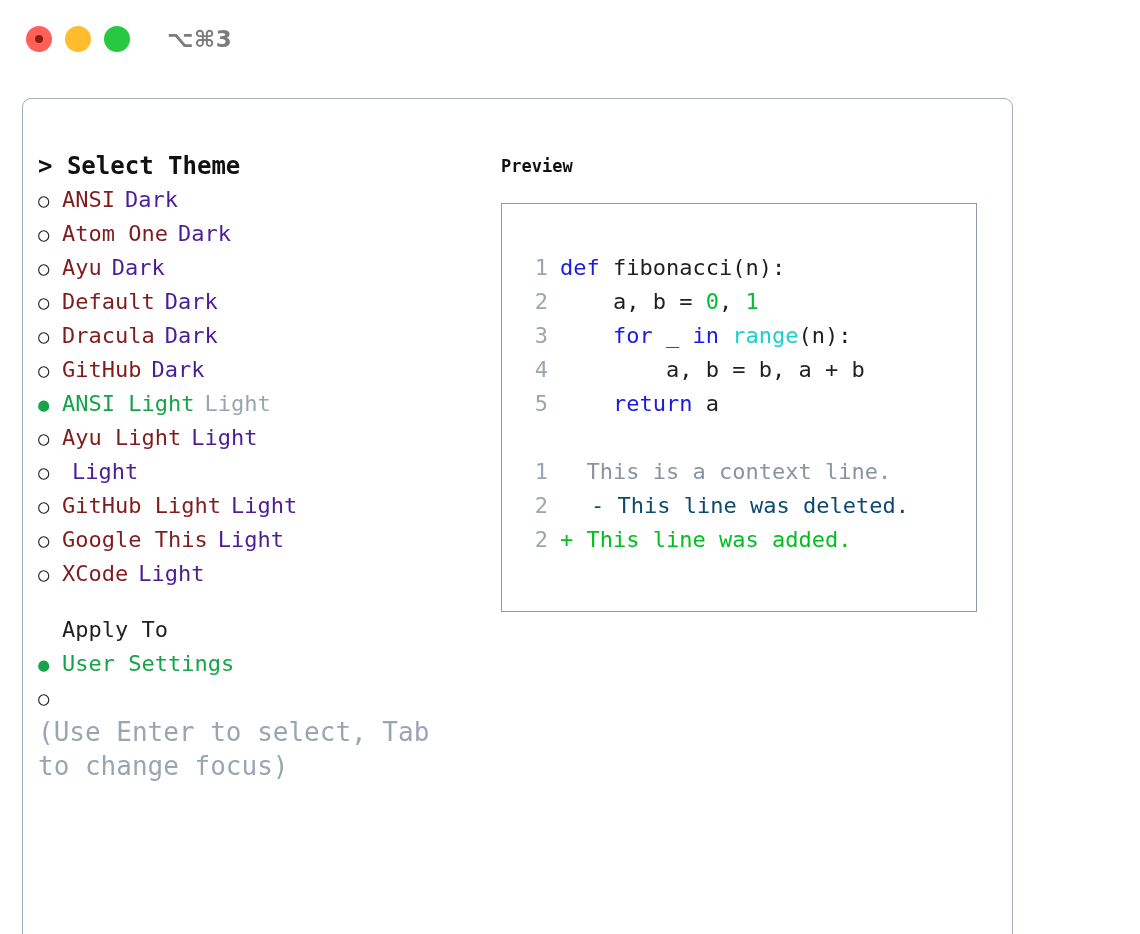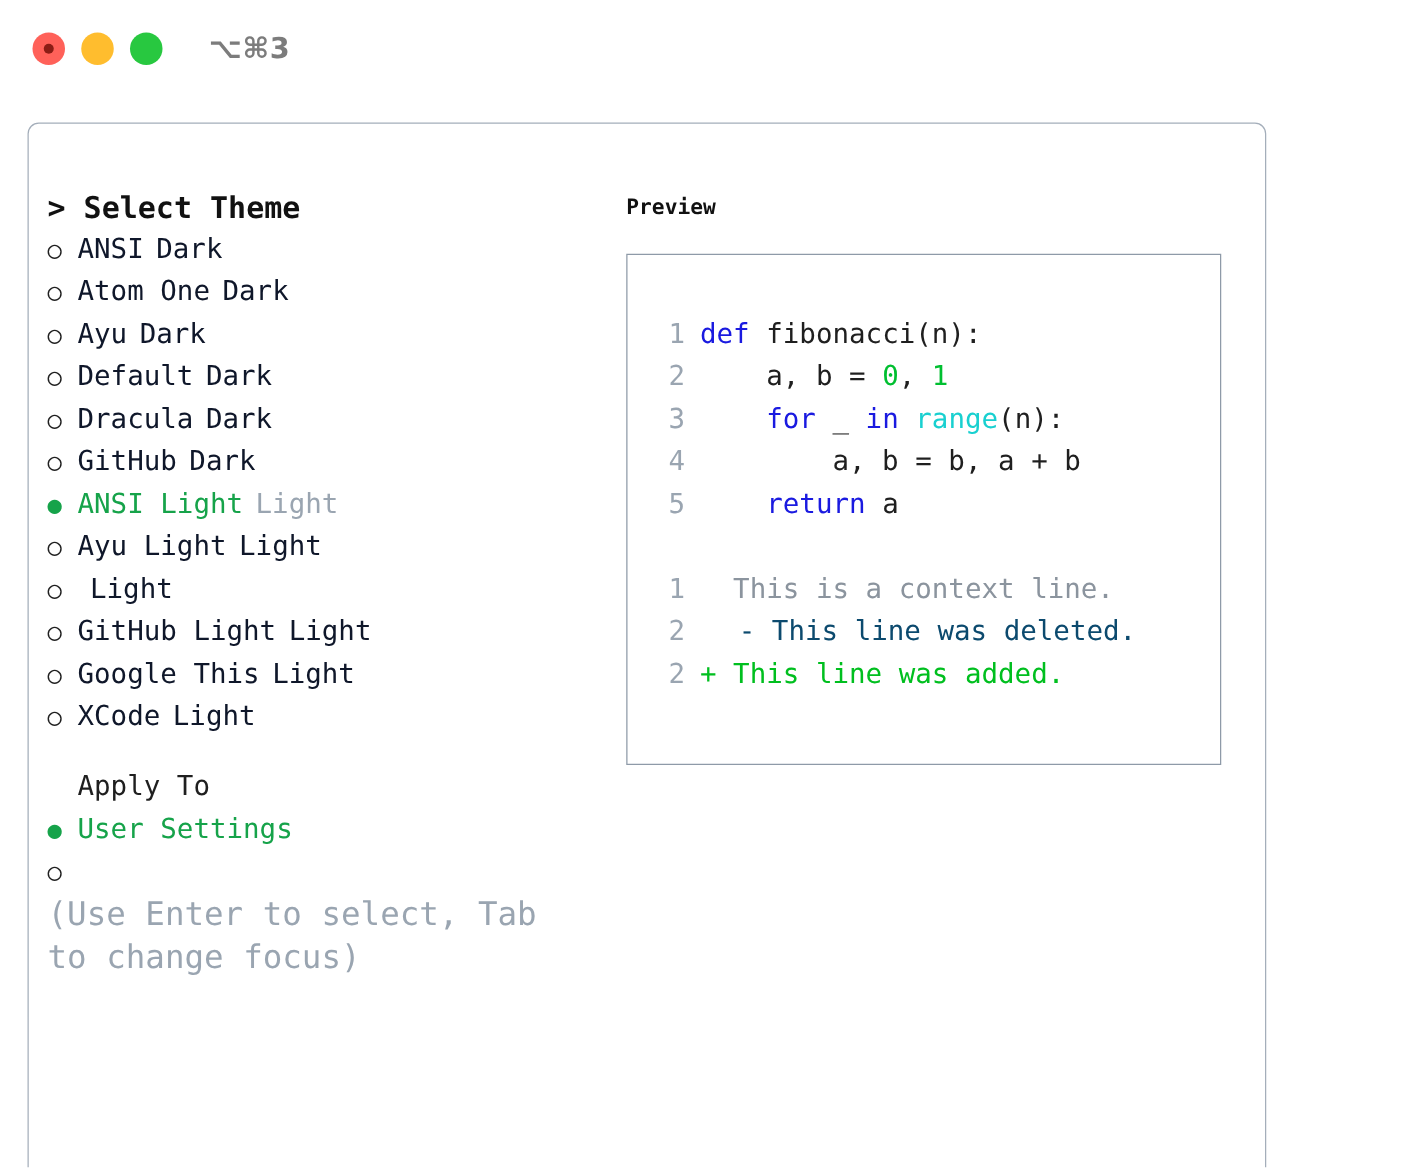--- a/index.html
+++ b/index.html
@@ -120,22 +120,22 @@
     white-space: pre;
   }
   .bullet {
     width: 24px;
     flex: 0 0 24px;
     color: #1f1f1f;
     font-size: 19px;
     text-align: left;
   }
   .bullet.sel { color: #16a34a; }
-  .row .name  { color: #0f172a; }
-  .row .tag   { color: #0f172a; margin-left: 10px; }
+  .row .name  { color: #7f1d1d; }
+  .row .tag   { color: #4c1d95; margin-left: 10px; }
   .row.selected .name { color: #16a34a; }
   .row.selected .tag  { color: #9aa5b1; }
 
   .apply-block { margin-top: 22px; }
   .apply-title {
     font-size: 22px;
     color: #1f1f1f;
     line-height: 34px;
     padding-left: 24px;
     white-space: pre;

